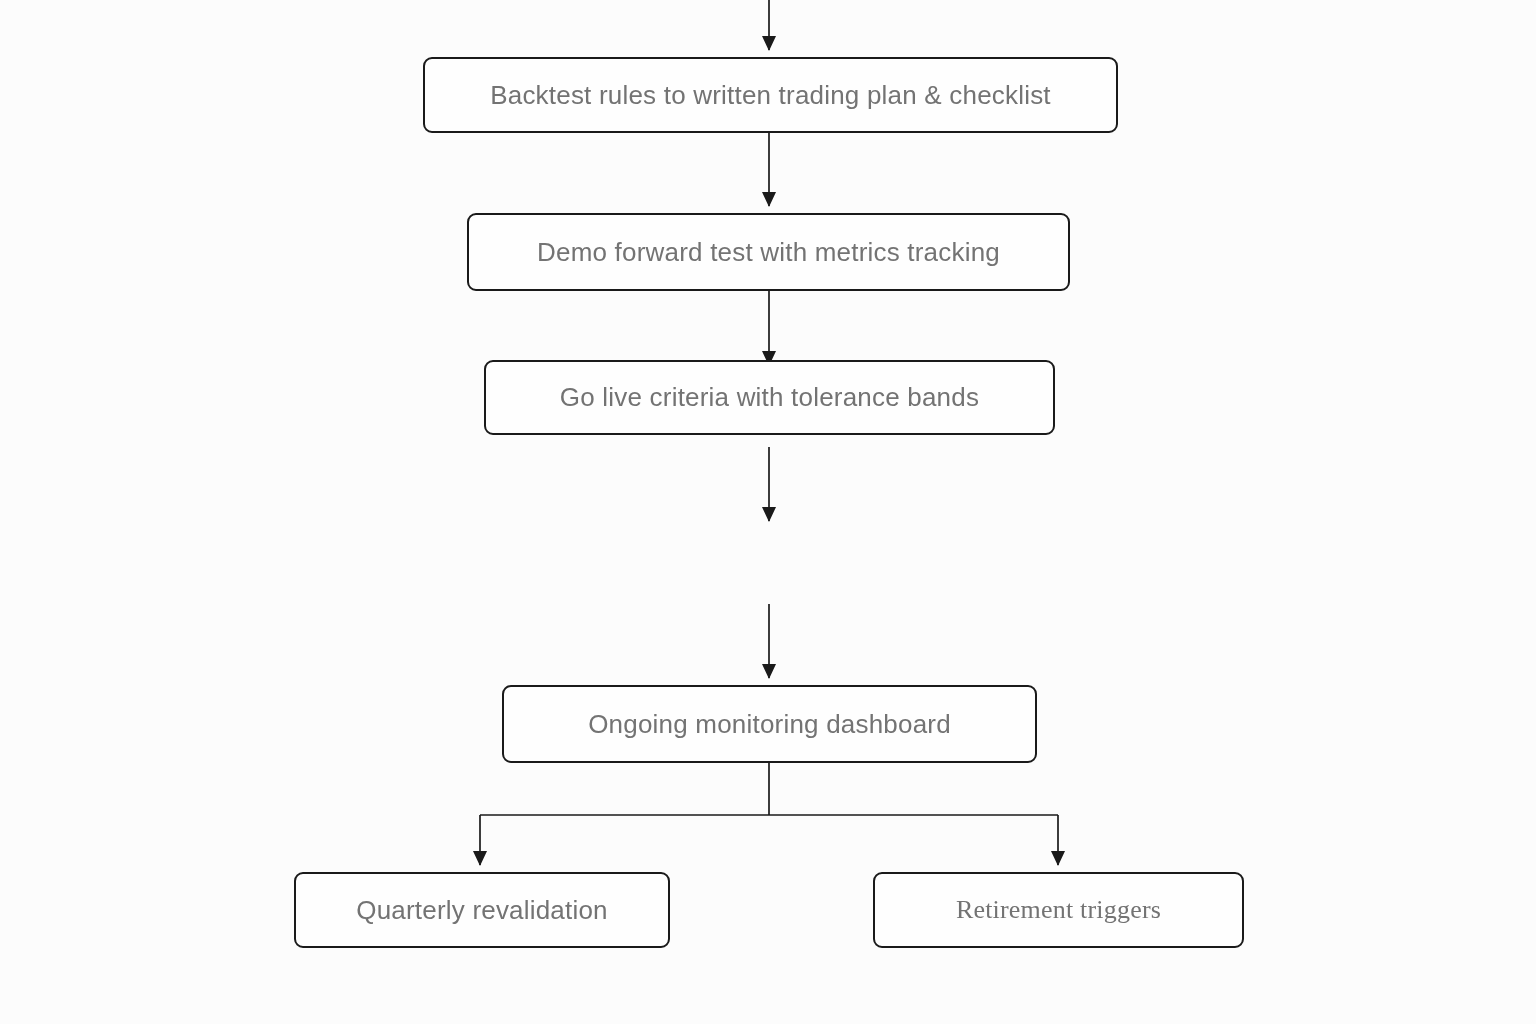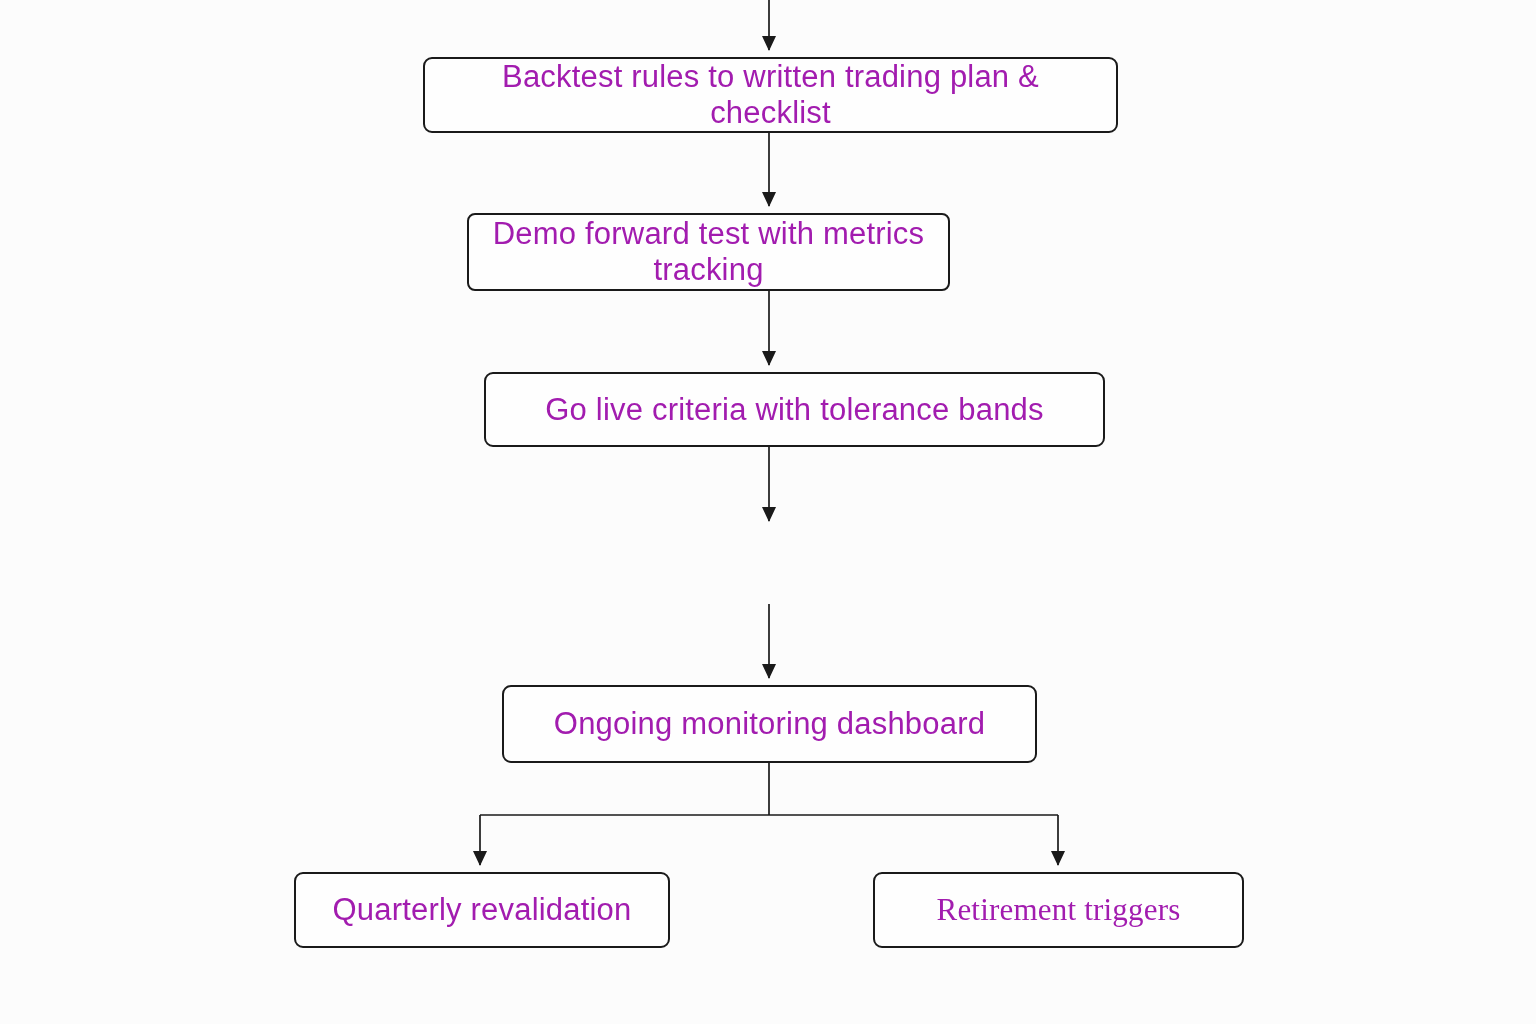--- a/index.html
+++ b/index.html
@@ -31,23 +31,23 @@
     position: absolute;
     box-sizing: border-box;
     background: #fefefe;
     border: 2px solid #1a1a1a;
     border-radius: 9px;
     display: flex;
     align-items: center;
     justify-content: center;
     text-align: center;
     padding: 0 18px;
-    font-size: 31px;
+    font-size: 26px;
     letter-spacing: 0.2px;
-    color: #a21caf;
+    color: #737373;
   }
 </style>
 </head>
 <body>
 
 <div class="canvas">
 
   <svg class="edges" viewBox="0 0 1536 1024" aria-hidden="true">
     <defs>
       <marker id="arrow" markerUnits="userSpaceOnUse" markerWidth="20" markerHeight="20" refX="15" refY="8" orient="auto">
@@ -62,25 +62,25 @@
     <path class="edge" d="M769,763 L769,815"></path>
     <path class="edge" d="M480,815 L1058,815"></path>
     <path class="edge" d="M480,815 L480,865" marker-end="url(#arrow)"></path>
     <path class="edge" d="M1058,815 L1058,865" marker-end="url(#arrow)"></path>
   </svg>
 
   <div class="node" style="left:423px; top:57px;  width:695px; height:76px;">
     <span>Backtest rules to written trading plan &amp; checklist</span>
   </div>
 
-  <div class="node" style="left:467px; top:213px; width:483px; height:78px;border-radius:8px;">
+  <div class="node" style="left:467px; top:213px; width:603px; height:78px;">
     <span>Demo forward test with metrics tracking</span>
   </div>
 
-  <div class="node" style="left:484px; top:372px; width:621px; height:75px;">
+  <div class="node" style="left:484px; top:360px; width:571px; height:75px;">
     <span>Go live criteria with tolerance bands</span>
   </div>
 
 
   <div class="node" style="left:502px; top:685px; width:535px; height:78px;">
     <span>Ongoing monitoring dashboard</span>
   </div>
 
   <div class="node" style="left:294px; top:872px; width:376px; height:76px;">
     <span>Quarterly revalidation</span>

